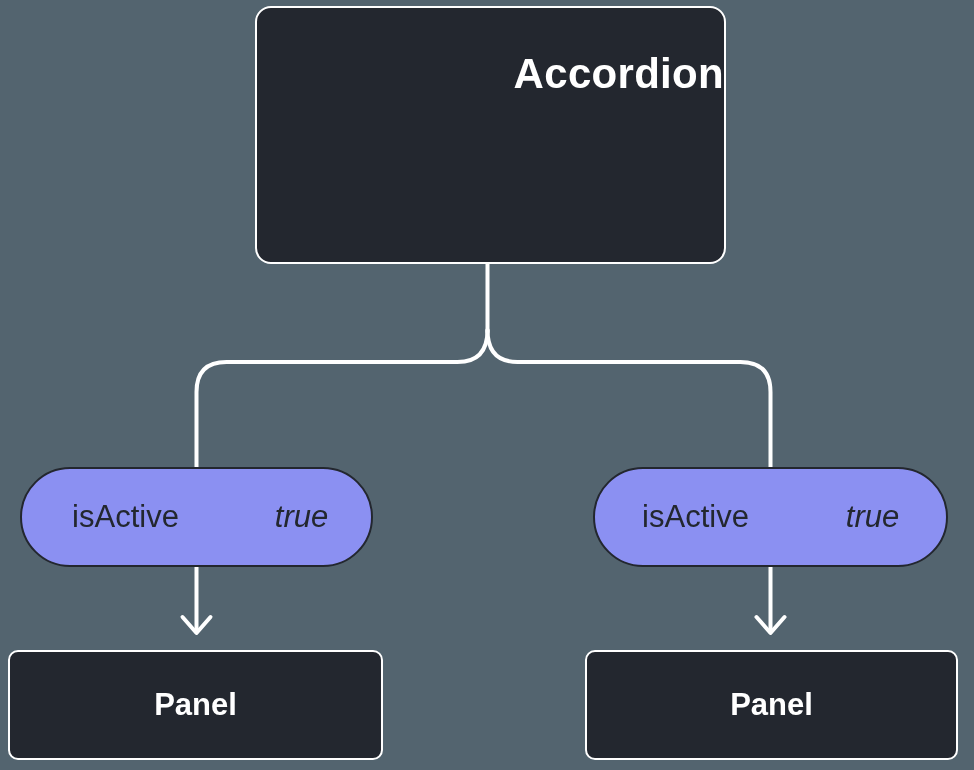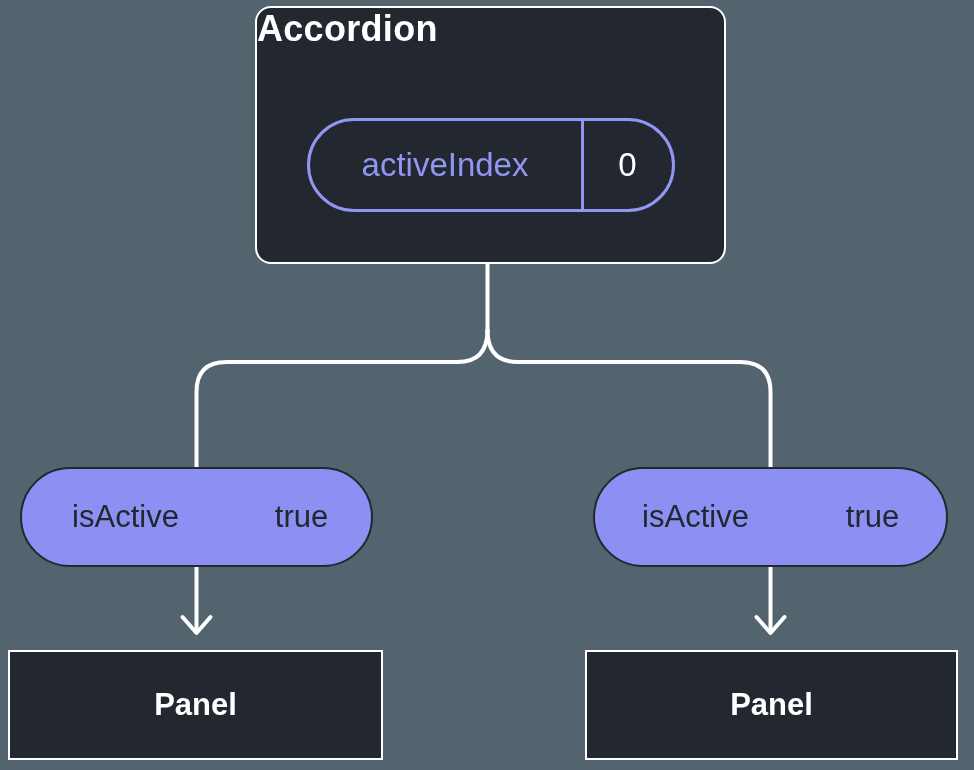--- a/index.html
+++ b/index.html
@@ -14,21 +14,21 @@
   .connectors path{stroke:var(--connector,#FFFFFF);stroke-width:4;fill:none;stroke-linecap:round;stroke-linejoin:round;}
 
   .node{
     position:absolute;
     background:var(--node-bg,#23272F);
     border:2px solid var(--node-border,#FFFFFF);
     color:var(--text-light,#FFFFFF);
     box-sizing:border-box;
   }
   .accordion{left:255px;top:6px;width:471px;height:258px;border-radius:16px;}
-  .node-title{text-align:left;font-size:36px;font-weight:700;letter-spacing:.3px;}
+  .node-title{margin-top:42px;text-align:right;font-size:42px;font-weight:700;letter-spacing:.3px;}
 
   
   .state-pill{
     position:absolute;left:50%;top:110px;transform:translateX(-50%);
     width:368px;height:94px;box-sizing:border-box;
     border:3px solid var(--purple-outline,#9196F3);
     border-radius:48px;
     display:flex;align-items:stretch;overflow:hidden;
   }
   .state-pill .pill-label{flex:1;display:flex;align-items:center;justify-content:center;font-size:33px;color:var(--purple-outline,#9196F3);}
@@ -39,29 +39,29 @@
   .prop-pill{
     position:absolute;box-sizing:border-box;
     background:var(--purple,#8B90F2);
     border:2px solid var(--node-bg,#23272F);
     border-radius:52px;
     display:flex;align-items:center;overflow:hidden;
     color:var(--text-dark,#23272F);font-size:31px;
   }
   .prop-pill .pill-label{flex:1;display:flex;align-items:center;justify-content:center;}
   .prop-pill .pill-divider{width:3px;background:var(--node-bg,#23272F);}
-  .prop-pill .pill-value{display:flex;align-items:center;justify-content:center;}
+  .prop-pill .pill-value{display:flex;align-items:center;justify-content:center;font-style:italic;}
   .pill-left{left:20px;top:467px;width:353px;height:100px;}
   .pill-left .pill-value{width:139px;}
   .pill-right{left:593px;top:467px;width:355px;height:100px;}
   .pill-right .pill-value{width:147px;}
 
   .panel{
     display:flex;align-items:center;justify-content:center;
-    font-size:31px;font-weight:700;border-radius:0;
+    font-size:31px;font-weight:700;border-radius:10px;
   }
   .panel-left{left:8px;top:650px;width:375px;height:110px;}
   .panel-right{left:585px;top:650px;width:373px;height:110px;}
 </style>
 </head>
 <body>
 
 <div class="canvas">
 
   <svg class="connectors" viewBox="0 0 974 770" aria-hidden="true">
@@ -69,25 +69,20 @@
     <path d="M487.5 330 Q487.5 362 457.5 362 H226.5 Q196.5 362 196.5 392 V467"></path>
     <path d="M487.5 330 Q487.5 362 517.5 362 H740.5 Q770.5 362 770.5 392 V467"></path>
     <path d="M196.5 565 V631"></path>
     <path d="M182.5 617 L196.5 633 L210.5 617"></path>
     <path d="M770.5 565 V631"></path>
     <path d="M756.5 617 L770.5 633 L784.5 617"></path>
   </svg>
 
   <div class="node accordion">
     <div class="node-title">Accordion</div>
-    <div class="state-pill">
-      <span class="pill-label">activeIndex</span>
-      <span class="pill-divider"></span>
-      <span class="pill-value">0</span>
-    </div>
   </div>
 
   <div class="prop-pill pill-left">
     <span class="pill-label">isActive</span>
     <span class="pill-divider"></span>
     <span class="pill-value">true</span>
   </div>
 
   <div class="prop-pill pill-right">
     <span class="pill-label">isActive</span>

